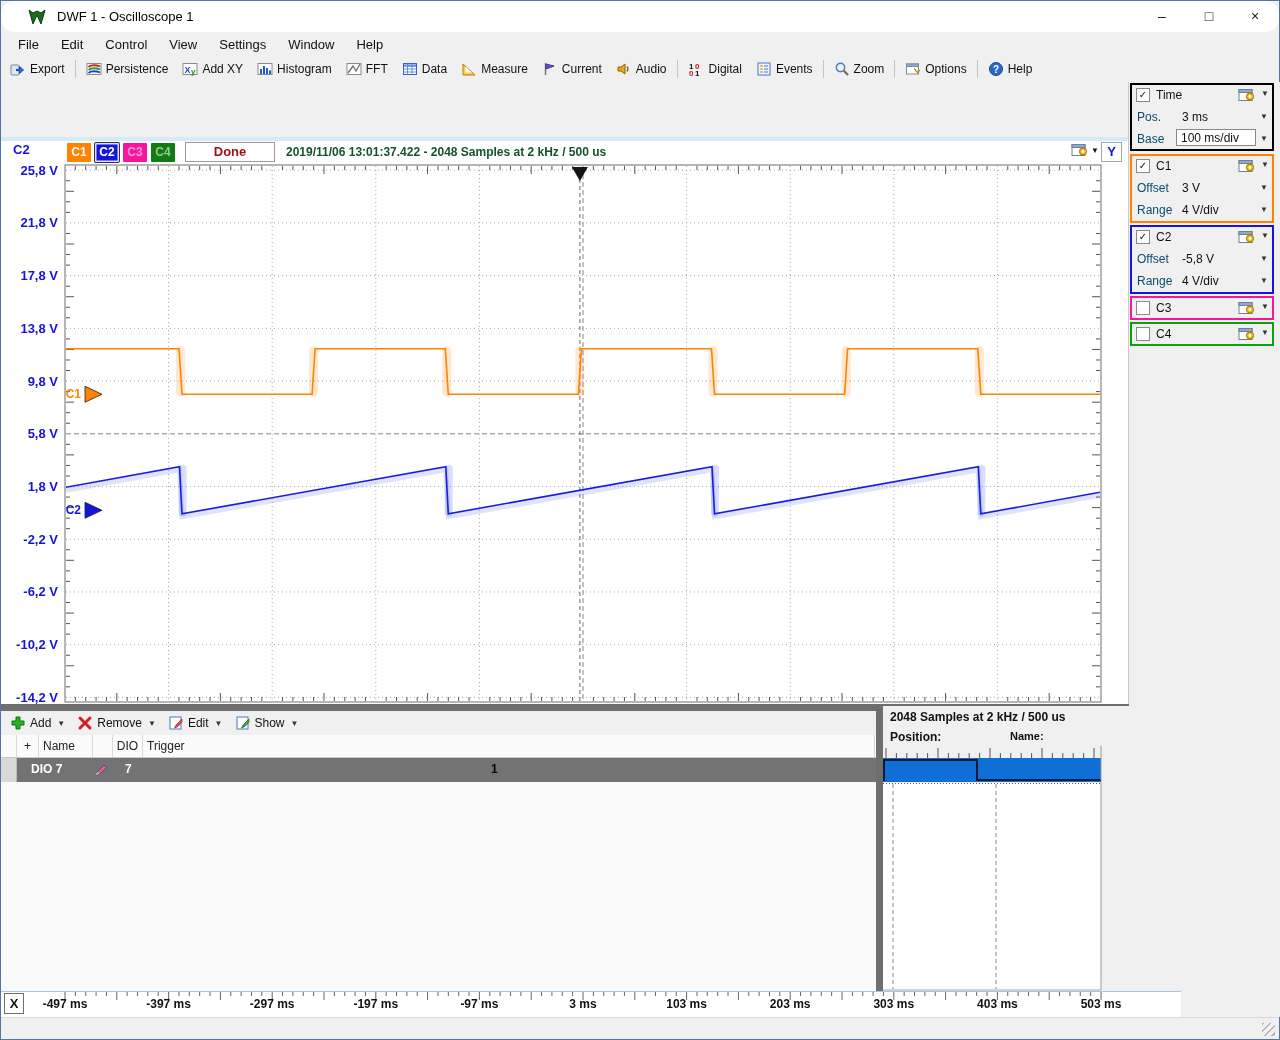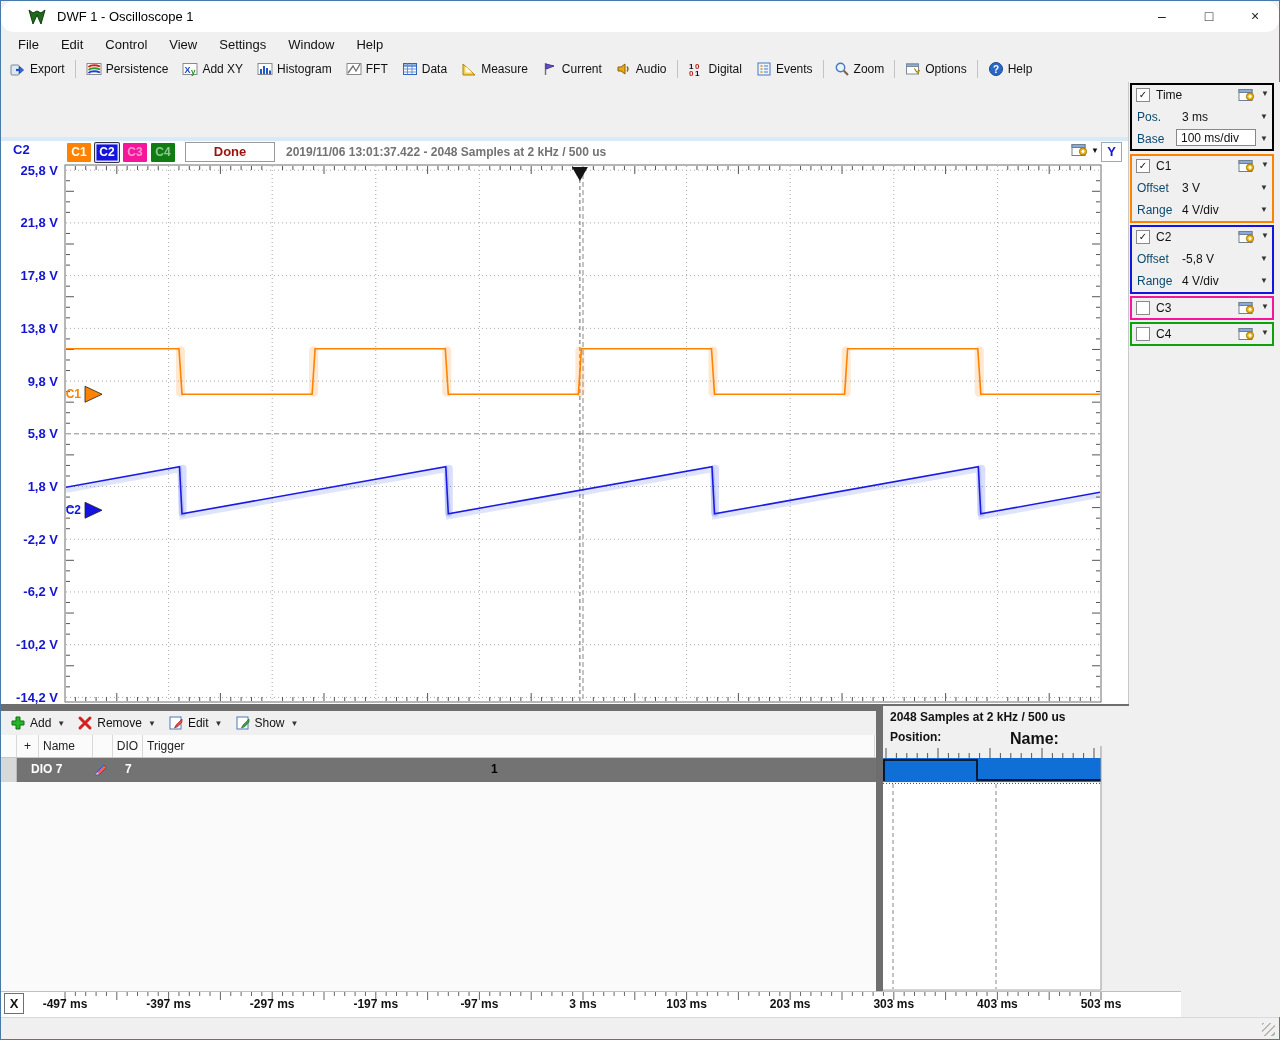--- a/index.html
+++ b/index.html
@@ -34,21 +34,21 @@
   .combo.disabled .val,.combo.disabled .arr{color:#9a9a9a;}
   #trigbox{left:598px;top:84px;width:180px;height:49px;background:#ececec;border:1px solid #9a9a9a;box-sizing:border-box;
            display:flex;flex-direction:column;align-items:center;justify-content:center;font-size:12px;color:#1a1a1a;}
   
   #scope{left:0;top:140px;width:1128px;height:876px;background:#ffffff;}
   #scope-rborder{left:1127px;top:81px;width:1px;height:935px;background:#c9c9c9;}
   #axis-ch{left:12px;top:141px;font-size:13px;font-weight:bold;color:#1414d2;}
   .chanbtn{top:142px;width:24px;height:19px;text-align:center;line-height:19px;font-size:12px;font-weight:bold;border-radius:1px;}
   #done-box{left:184px;top:141px;width:90px;height:20px;background:#fff;border:1px solid #9a9a9a;box-sizing:border-box;
             text-align:center;line-height:18px;font-weight:bold;color:#9b1010;font-size:13px;}
-  #plot-info{left:285px;top:144px;font-size:12px;font-weight:bold;color:#737373;}
+  #plot-info{left:285px;top:144px;font-size:12px;font-weight:bold;color:#14532d;}
   #plot-gear{left:1070px;top:142px;display:flex;align-items:center;}
   #y-btn{left:1100px;top:141px;width:21px;height:20px;background:#fff;border:1px solid #9aa8b8;box-sizing:border-box;
          text-align:center;line-height:18px;color:#1414d2;font-weight:bold;font-size:13px;}
   #plot-wrap{left:0;top:160px;width:1128px;height:546px;}
   
   #rightcol{left:1128px;top:81px;width:152px;height:935px;background:#f0f0f0;}
   .panel-box{position:absolute;left:1129px;width:144px;background:#f0f0f0;border:2px solid #000;box-sizing:border-box;}
   .pb-header{position:absolute;left:0;top:0;right:0;height:20px;display:flex;align-items:center;}
   .cb{width:12px;height:12px;background:#fff;border:1px solid #8a8a8a;margin-left:4px;font-size:10px;line-height:11px;text-align:center;color:#111;font-weight:bold;}
   .pb-label{margin-left:6px;font-size:12px;color:#111;text-align:center;}
@@ -69,21 +69,21 @@
   #dig-header{left:0;top:734px;width:875px;height:23px;background:#fbfbfb;border-bottom:1px solid #c8c8c8;box-sizing:border-box;}
   .hdr-cell{position:absolute;top:0;height:22px;line-height:22px;font-size:12px;color:#222;border-right:1px solid #d9d9d9;box-sizing:border-box;}
   #dio-row{left:0;top:757px;width:875px;height:24px;background:#737373;}
   #dio-rowhdr{left:0;top:757px;width:16px;height:24px;background:#d8d8d8;border-right:1px solid #bbb;box-sizing:border-box;}
   .rowtxt{position:absolute;top:4px;color:#fff;font-weight:bold;font-size:12px;}
   #dio-empty{left:0;top:781px;width:875px;height:209px;background:#fafafa;}
   
   #preview{left:882px;top:705px;width:246px;height:285px;background:#f0f0f0;}
   #pv-header{left:889px;top:709px;font-size:12px;font-weight:bold;color:#111;}
   #pv-pos{left:889px;top:729px;font-size:12px;font-weight:bold;color:#111;}
-  #pv-name{left:1009px;top:729px;font-size:16px;font-weight:bold;color:#111;}
+  #pv-name{left:1009px;top:729px;font-size:11px;font-weight:bold;color:#111;}
   #pv-white{left:882px;top:782px;width:218px;height:207px;background:#fff;}
   #pv-blue{left:882px;top:757px;width:218px;height:24px;background:#0f6fd7;}
   #pv-svg{left:882px;top:745px;width:219px;height:245px;}
   
   #xstrip{left:0;top:990px;width:1180px;height:26px;background:#fff;border-top:1px solid #aac4dd;box-sizing:border-box;}
   #x-btn{left:3px;top:992px;width:20px;height:21px;background:#fff;border:1px solid #707070;box-sizing:border-box;
          text-align:center;line-height:19px;font-weight:bold;font-size:13px;color:#111;}
   .xlab{position:absolute;top:996px;transform:translateX(-50%);font-size:12px;font-weight:bold;color:#111;white-space:nowrap;}
   
   #statusbar{left:0;top:1016px;width:1278px;height:22px;background:#f0f0f0;border-top:1px solid #d9d9d9;box-sizing:border-box;}

